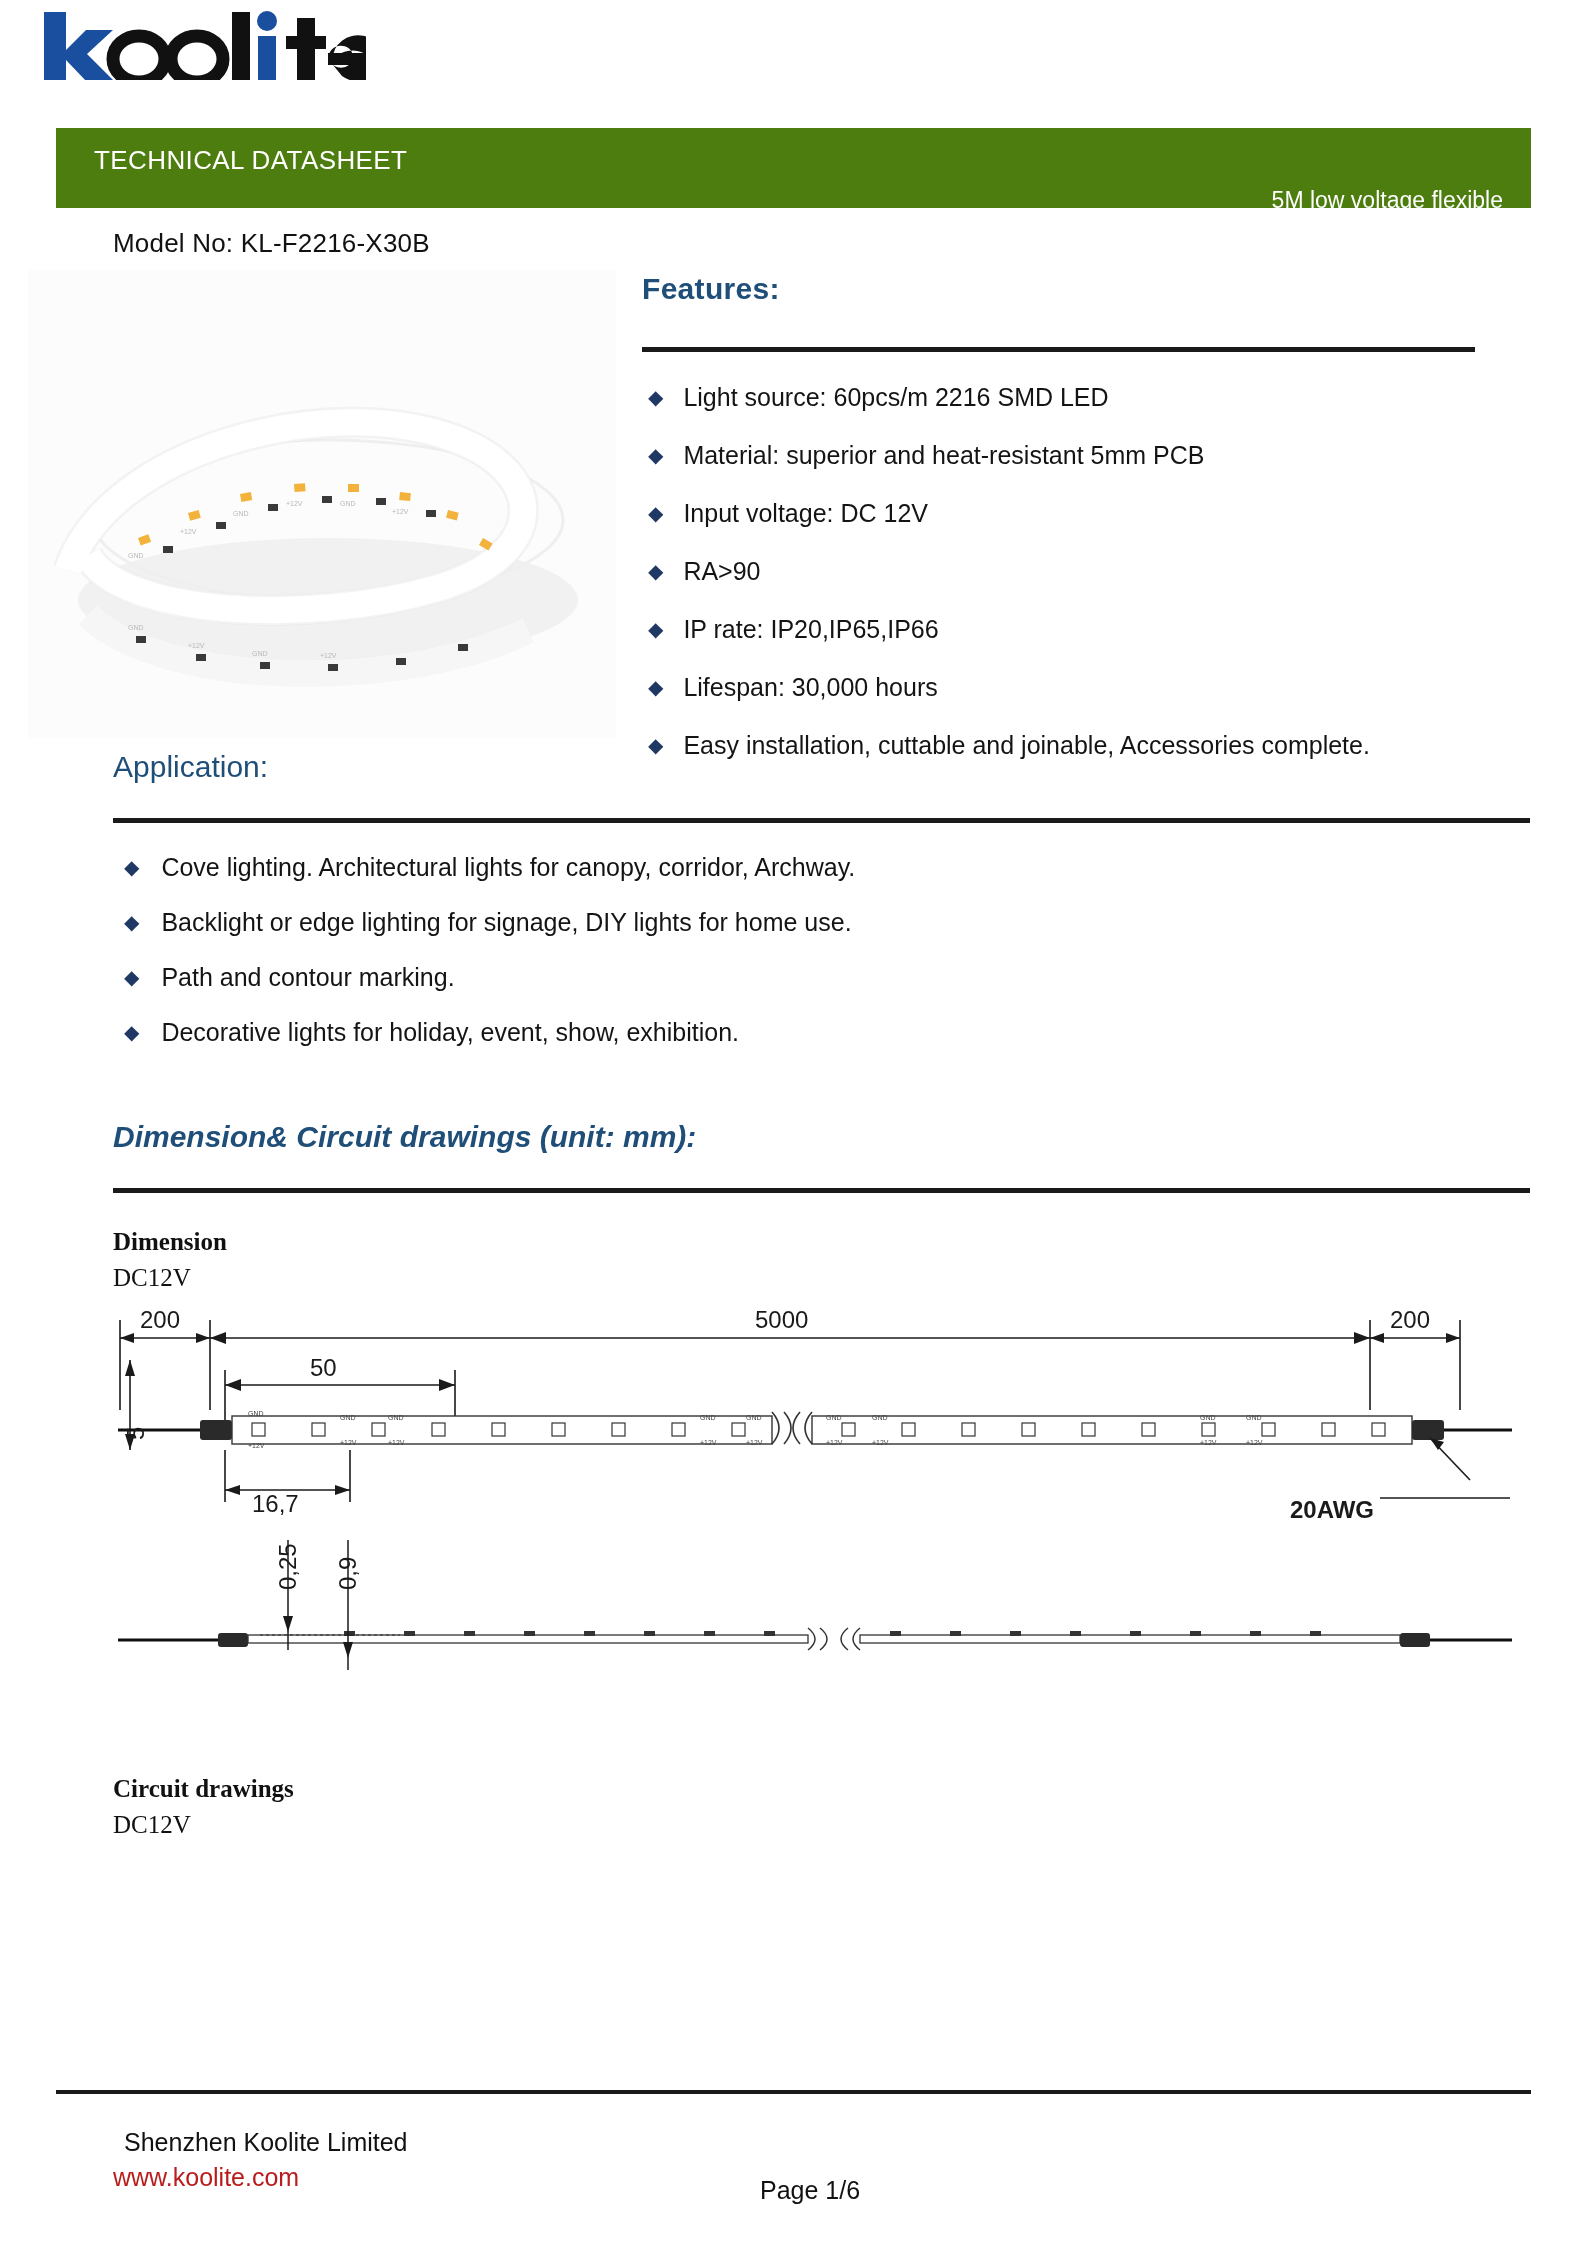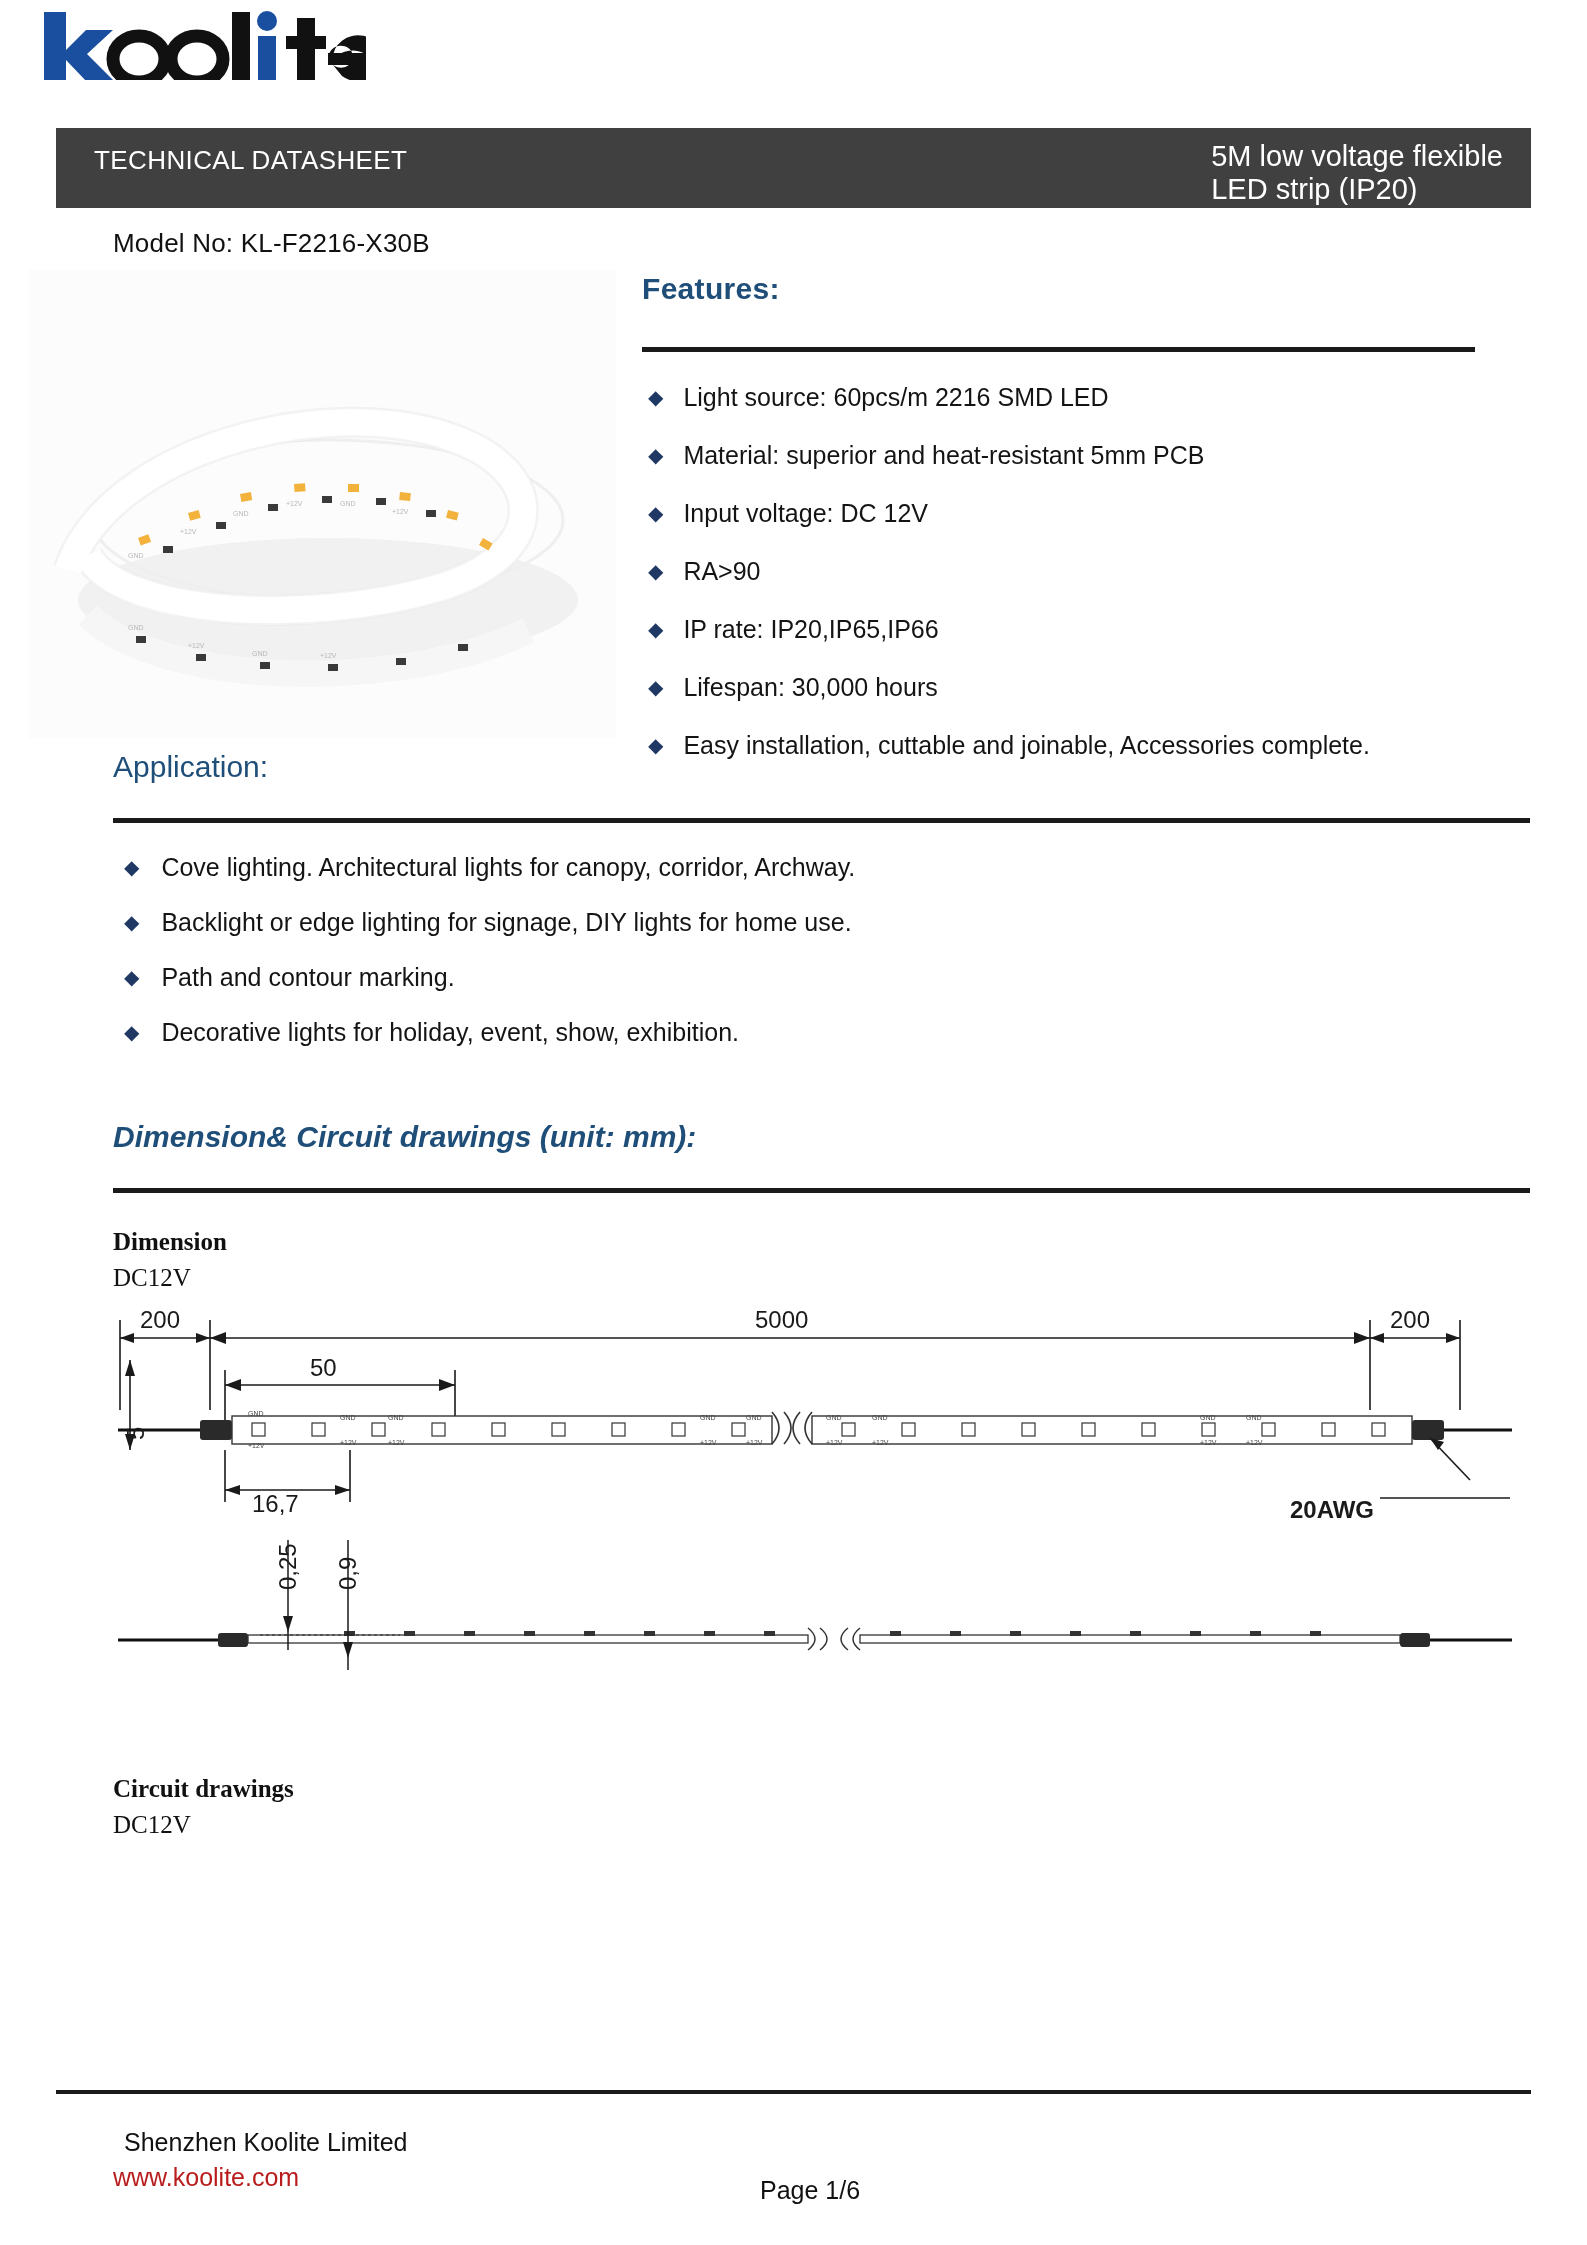--- a/index.html
+++ b/index.html
@@ -33,39 +33,40 @@
   }
   .logo svg { display: block; }
 
   
   .header-bar {
     position: absolute;
     left: 56px;
     top: 128px;
     width: 1475px;
     height: 80px;
-    background: #404040;
+    background: #4d7c0f;
     color: #ffffff;
     display: flex;
     align-items: flex-start;
     justify-content: space-between;
     box-sizing: border-box;
     padding: 8px 28px 0 38px;
   }
   .header-left {
     font-size: 26px;
     letter-spacing: 0.4px;
     line-height: 34px;
     padding-top: 7px;
   }
   .header-right {
-    font-size: 29px;
+    font-size: 23px;
     line-height: 33px;
     text-align: left;
     padding-top: 4px;
+    margin-top: 44px;
   }
 
   
   .model-no {
     position: absolute;
     left: 113px;
     top: 228px;
     font-size: 26px;
     color: #111;
     letter-spacing: 0.2px;

